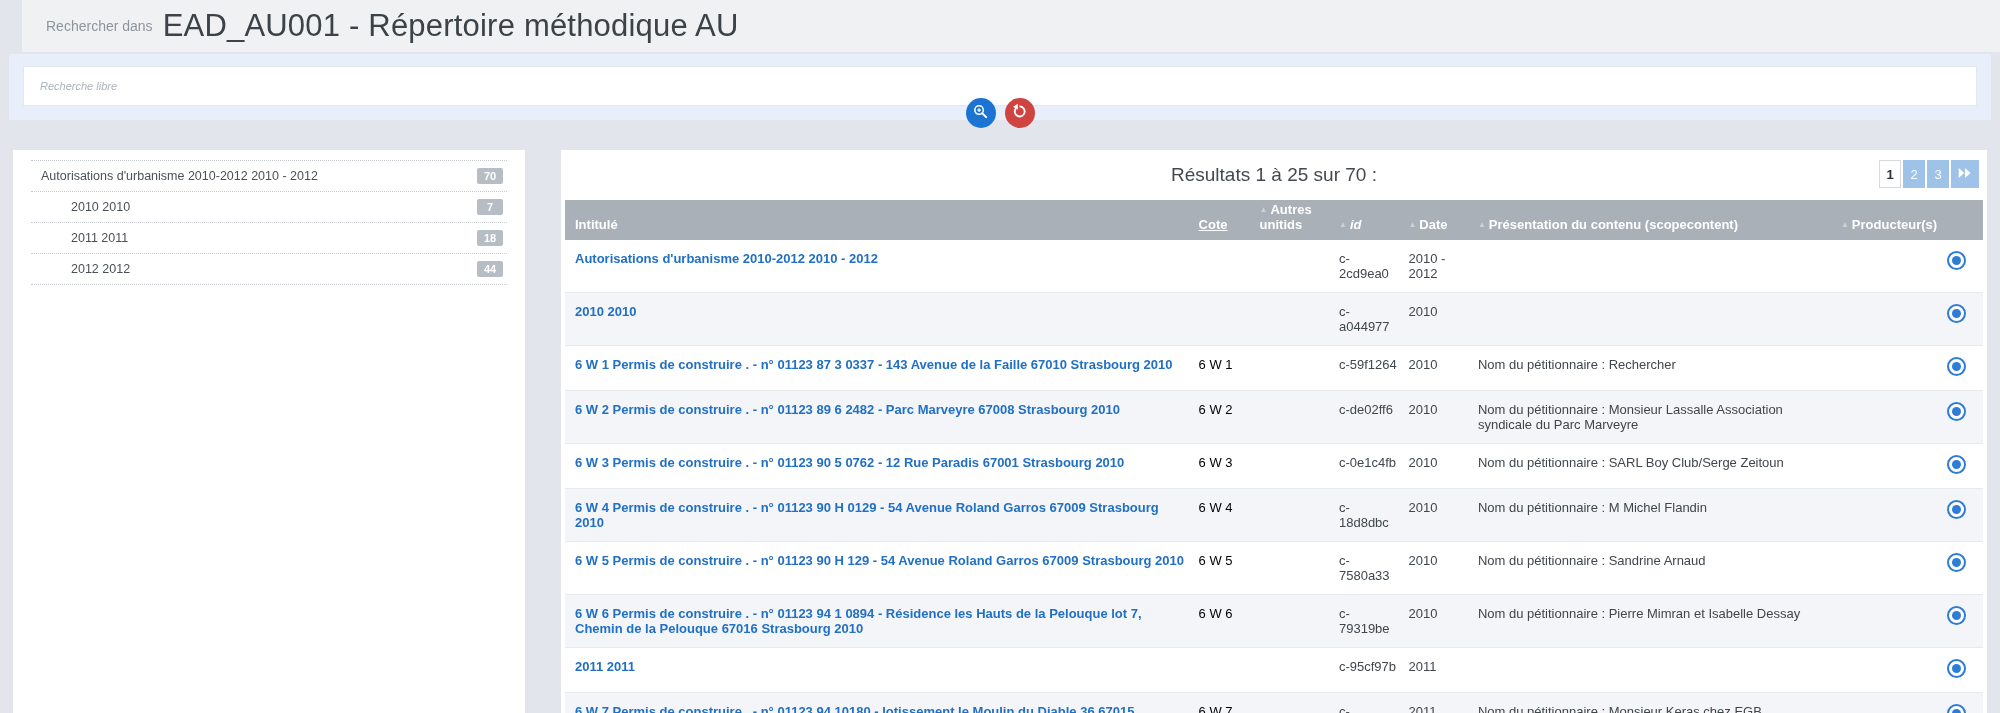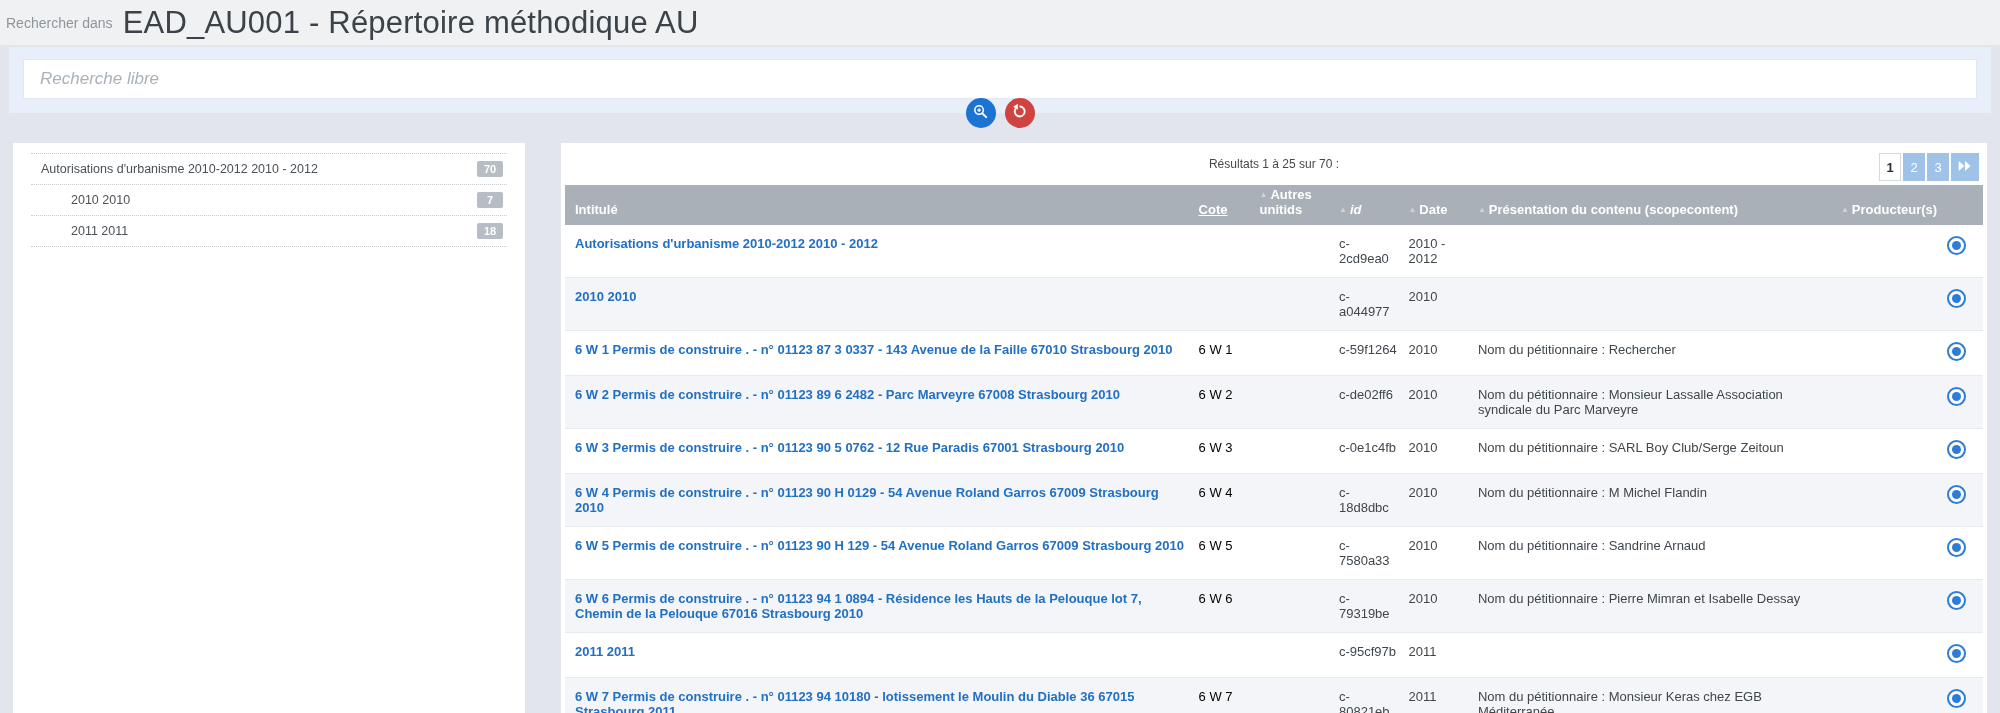--- a/index.html
+++ b/index.html
@@ -1,27 +1,27 @@
 <!DOCTYPE html>
 <html><head>
 <meta charset="utf-8">
 <style>
   * { margin:0; padding:0; box-sizing:border-box; }
   html,body { width:2000px; height:713px; overflow:hidden;
     font-family:"Liberation Sans", sans-serif; background:#e2e6ec; }
 
   
-  .topbar { height:45px; background:#f0f1f3; display:flex; align-items:center; padding-left:6px; }
+  .topbar { height:52px; background:#f0f1f3; display:flex; align-items:center; padding-left:24px;margin-left:22px; }
   .topbar .prefix { color:#8d959c; font-size:14px; margin-right:10px; }
   .topbar .title  { color:#3b4349; font-size:31px; font-weight:400; letter-spacing:.2px; }
 
   
   .search-panel { margin:2px 9px 0 9px; background:#e9effa; height:66px; padding:12px 14px; }
   .search-input { width:100%; height:40px; background:#ffffff; border:1px solid #e3e8ef;
-    padding:0 16px; font-size:17px; font-style:italic; color:#000000; outline:none; }
+    padding:0 16px; font-size:11px; font-style:italic; color:#000000; outline:none; }
   .search-input::placeholder { color:#aab1b9; font-style:italic; }
 
   .action-buttons { position:absolute; top:98px; left:0; width:100%;
     display:flex; justify-content:center; gap:9px; z-index:5; }
   .round-btn { width:30px; height:30px; border-radius:50%; border:none; cursor:pointer;
     display:flex; align-items:center; justify-content:center; padding:0; }
   .round-btn.search { background:#1b74d2; }
   .round-btn.reset  { background:#cf4340; }
 
   
@@ -32,21 +32,21 @@
   .tree-item { display:flex; align-items:center; justify-content:space-between;
     border-top:1px dotted #c9cdd2; padding:7px 4px 7px 10px; min-height:28px; cursor:pointer; }
   .tree-item.indent { padding-left:40px; }
   .tree-item:last-child { border-bottom:1px dotted #c9cdd2; }
   .tree-label { font-size:12.5px; color:#4a5056; }
   .badge { background:#b7bdc4; color:#ffffff; font-size:11px; font-weight:bold;
     min-width:26px; padding:2px 5px; text-align:center; border-radius:2px; }
 
   
   .main-panel { flex:1; background:#ffffff; position:relative; padding:14px 4px 0 4px; }
-  .results-summary { text-align:center; font-size:12px; color:#43494f; }
+  .results-summary { text-align:center; font-size:19px; color:#43494f; }
 
   .pagination { position:absolute; top:10px; right:8px; display:flex; gap:2px; align-items:center; }
   .page-btn { height:28px; min-width:22px; padding:0 6px; font-size:13px; border:none; cursor:pointer;
     display:flex; align-items:center; justify-content:center; }
   .page-btn.current { background:#ffffff; border:1px solid #d6dade; color:#2b3135; font-weight:bold; }
   .page-btn.other { background:#9ec2e8; color:#ffffff; }
   .page-btn.next  { background:#9ec2e8; width:28px; }
 
   
   table { width:100%; border-collapse:collapse; margin-top:14px; table-layout:fixed; }
@@ -118,20 +118,24 @@
     <span class="badge">70</span>
   </div>
       <div class="tree-item indent">
     <span class="tree-label">2010 2010</span>
     <span class="badge">7</span>
   </div>
       <div class="tree-item indent">
     <span class="tree-label">2011 2011</span>
     <span class="badge">18</span>
   </div>
+      <div class="tree-item indent">
+    <span class="tree-label">2012 2012</span>
+    <span class="badge">44</span>
+  </div>
     </div>
 
   <div class="main-panel">
     <div class="results-summary">Résultats 1 à 25 sur 70 :</div>
 
     <div class="pagination">
       <button class="page-btn current">1</button>
       <span style="display:flex;gap:2px;">
           <button class="page-btn other">2</button>
           <button class="page-btn other">3</button>

